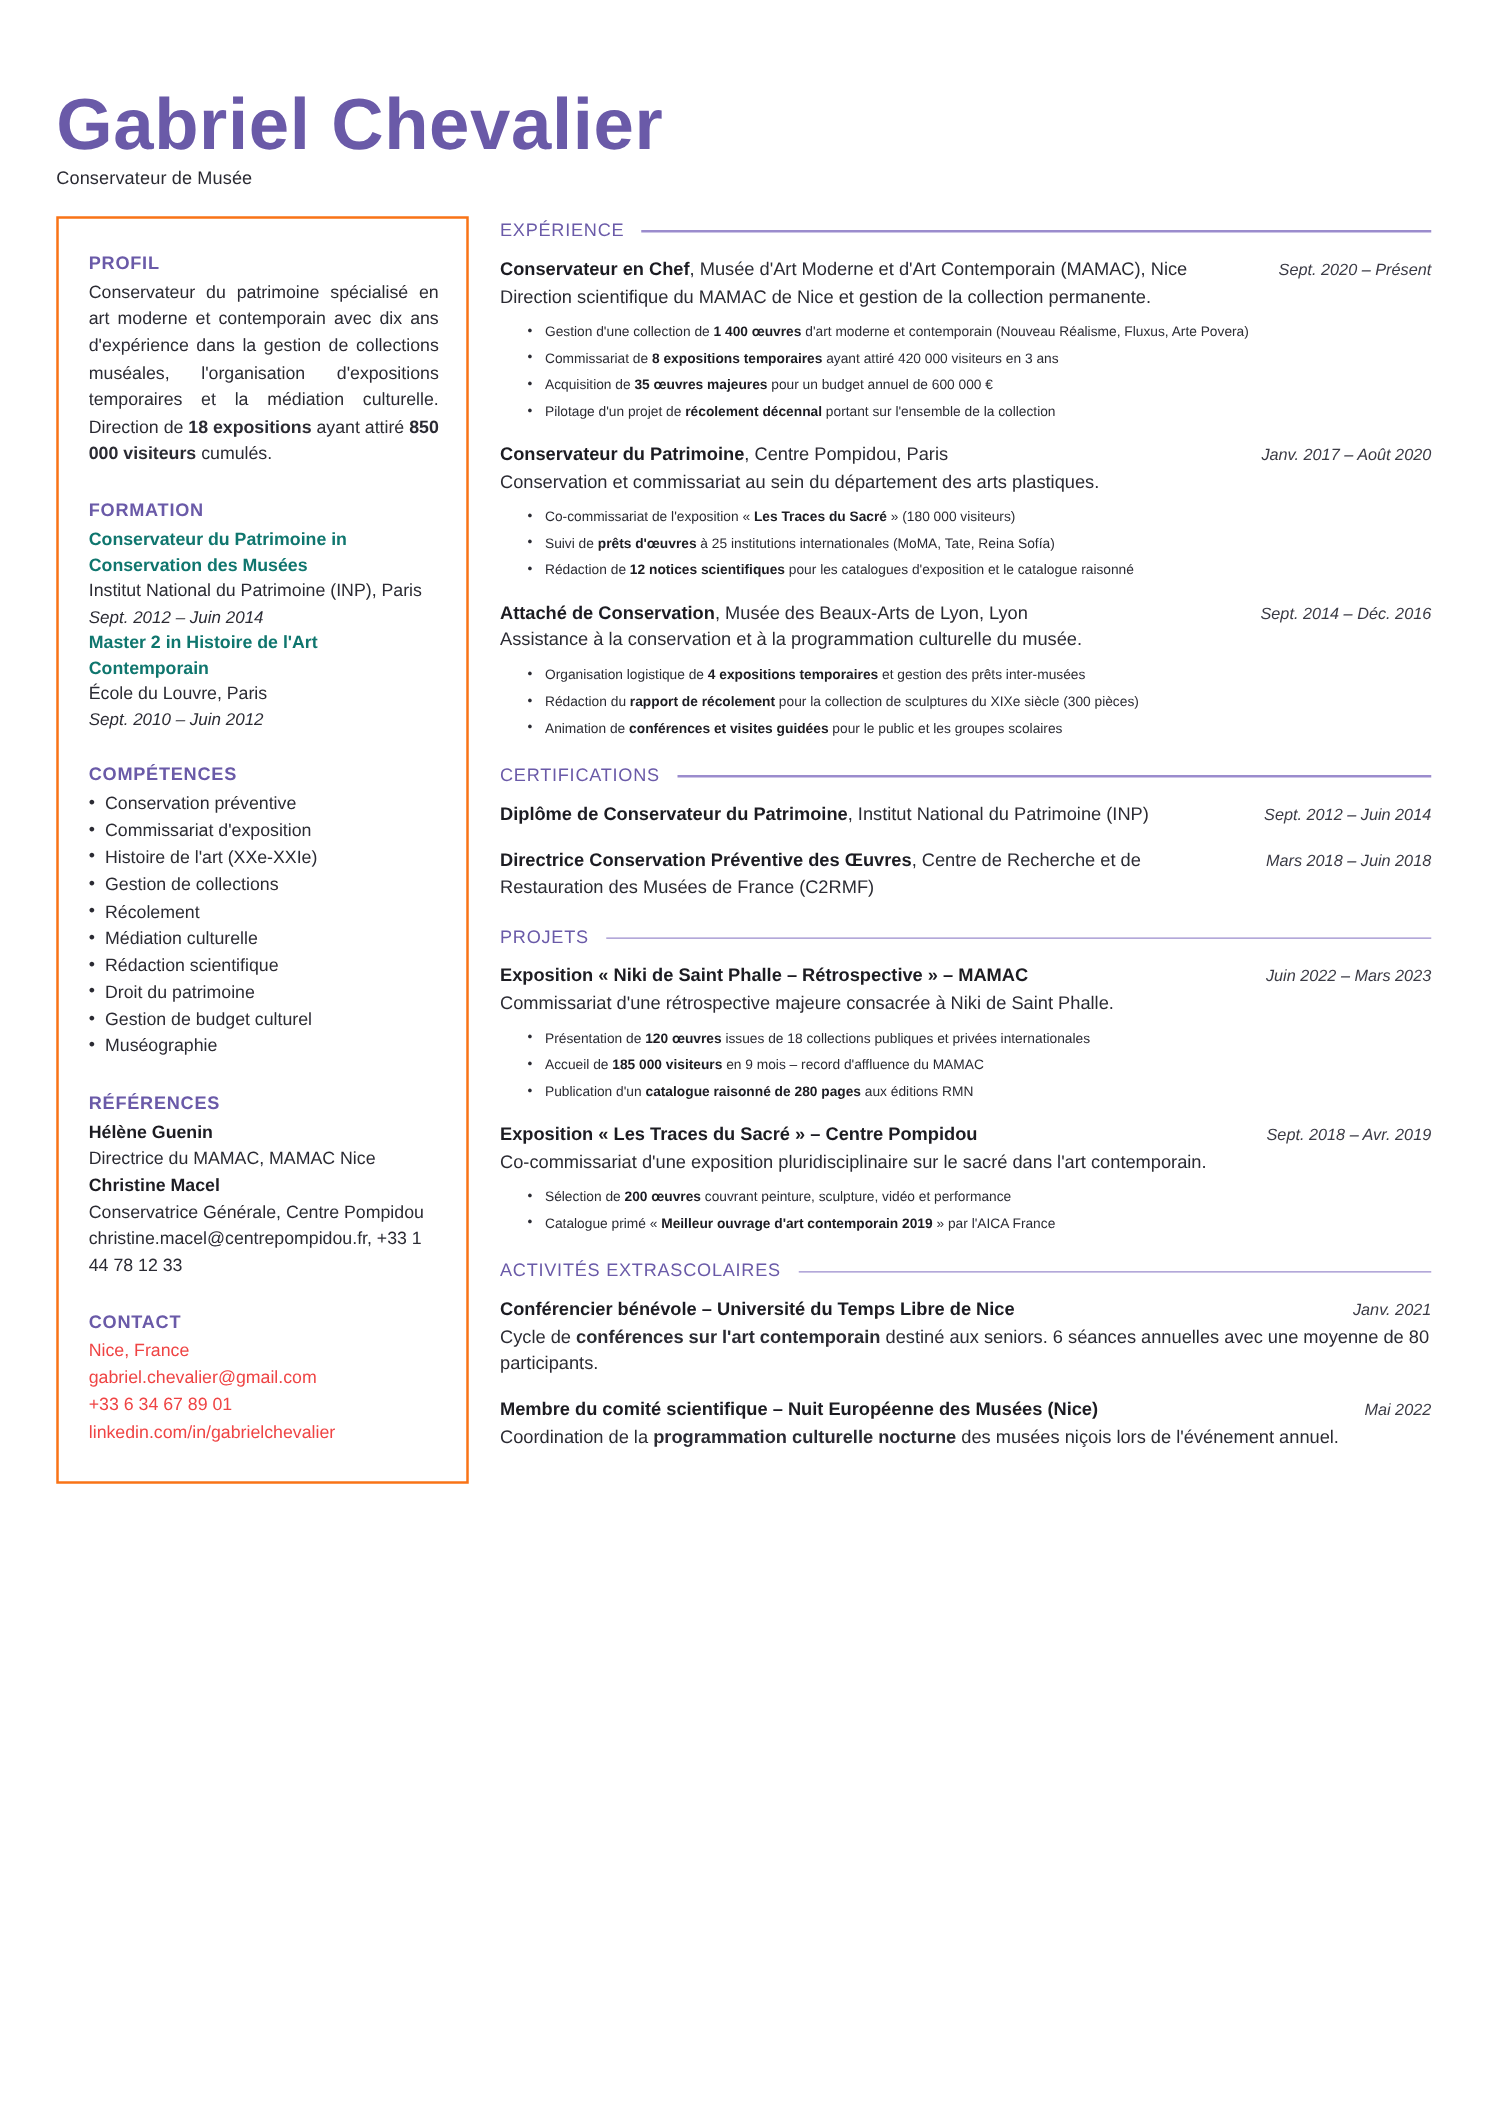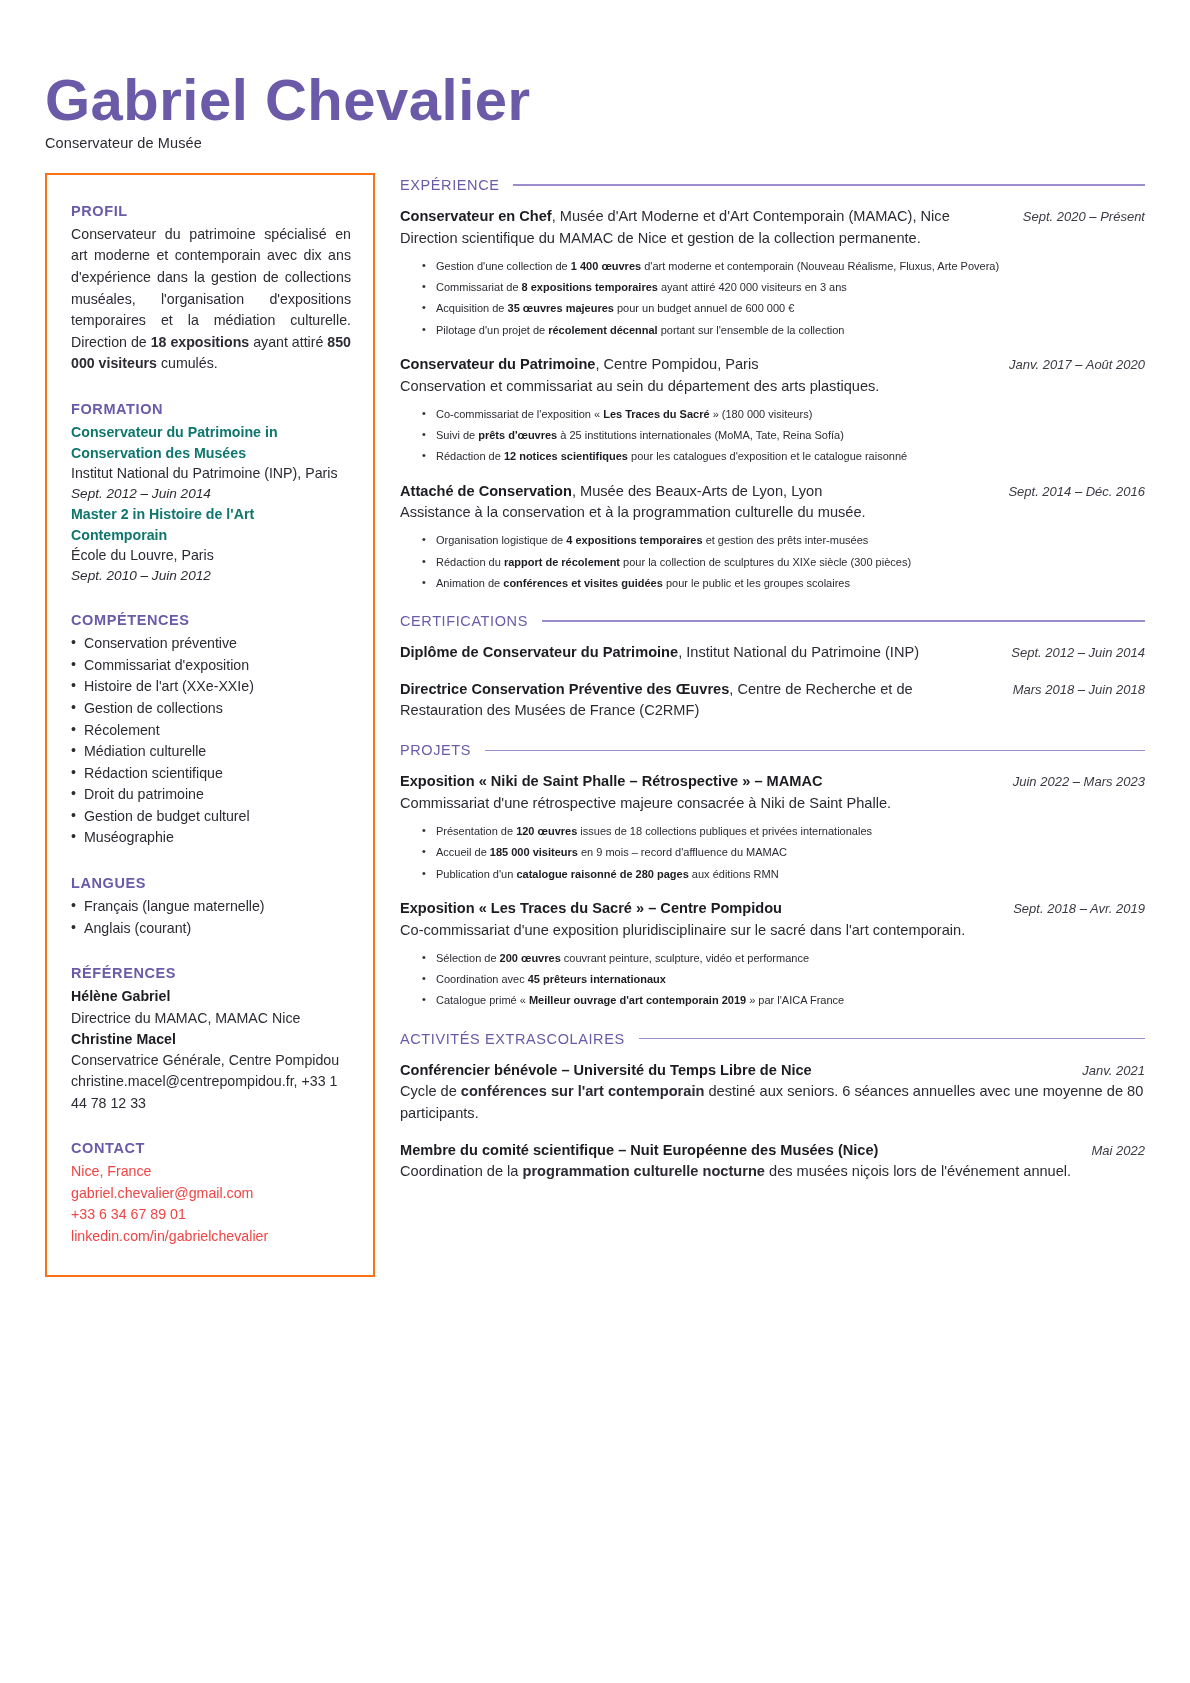--- a/index.html
+++ b/index.html
@@ -235,33 +235,26 @@
             <li>Gestion de collections</li>
             <li>Récolement</li>
             <li>Médiation culturelle</li>
             <li>Rédaction scientifique</li>
             <li>Droit du patrimoine</li>
             <li>Gestion de budget culturel</li>
             <li>Muséographie</li>
           </ul>
       </div>
 
-      <div class="side-block">
-        <div class="side-heading">LANGUES</div>
-        <ul class="bullet-list">
-            <li>Français (langue maternelle)</li>
-            <li>Anglais (courant)</li>
-          </ul>
-      </div>
 
       <div class="side-block">
         <div class="side-heading">RÉFÉRENCES</div>
         <div>
             <div>
-              <div class="ref-name">Hélène Gabriel</div>
+              <div class="ref-name">Hélène Guenin</div>
               <div class="ref-line">Directrice du MAMAC, MAMAC Nice</div>
             </div>
             <div>
               <div class="ref-name">Christine Macel</div>
               <div class="ref-line">Conservatrice Générale, Centre Pompidou</div>
               <div class="ref-line">christine.macel@centrepompidou.fr, +33 1 44 78 12 33</div>
             </div>
           </div>
       </div>
 
@@ -360,21 +353,20 @@
             </ul>
           </div>
           <div class="entry">
             <div class="entry-head">
               <div class="entry-titleblock"><b>Exposition « Les Traces du Sacré » – Centre Pompidou</b></div>
               <div class="entry-date">Sept. 2018 – Avr. 2019</div>
             </div>
             <div class="entry-sub">Co-commissariat d'une exposition pluridisciplinaire sur le sacré dans l'art contemporain.</div>
             <ul class="entry-bullets">
               <li>Sélection de <b>200 œuvres</b> couvrant peinture, sculpture, vidéo et performance</li>
-              <li>Coordination avec <b>45 prêteurs internationaux</b></li>
               <li>Catalogue primé « <b>Meilleur ouvrage d'art contemporain 2019</b> » par l'AICA France</li>
             </ul>
           </div>
         </div>
 
       <div class="sec-head">
         <div class="sec-title">ACTIVITÉS EXTRASCOLAIRES</div>
         <div class="sec-rule"></div>
       </div>
       <div>

